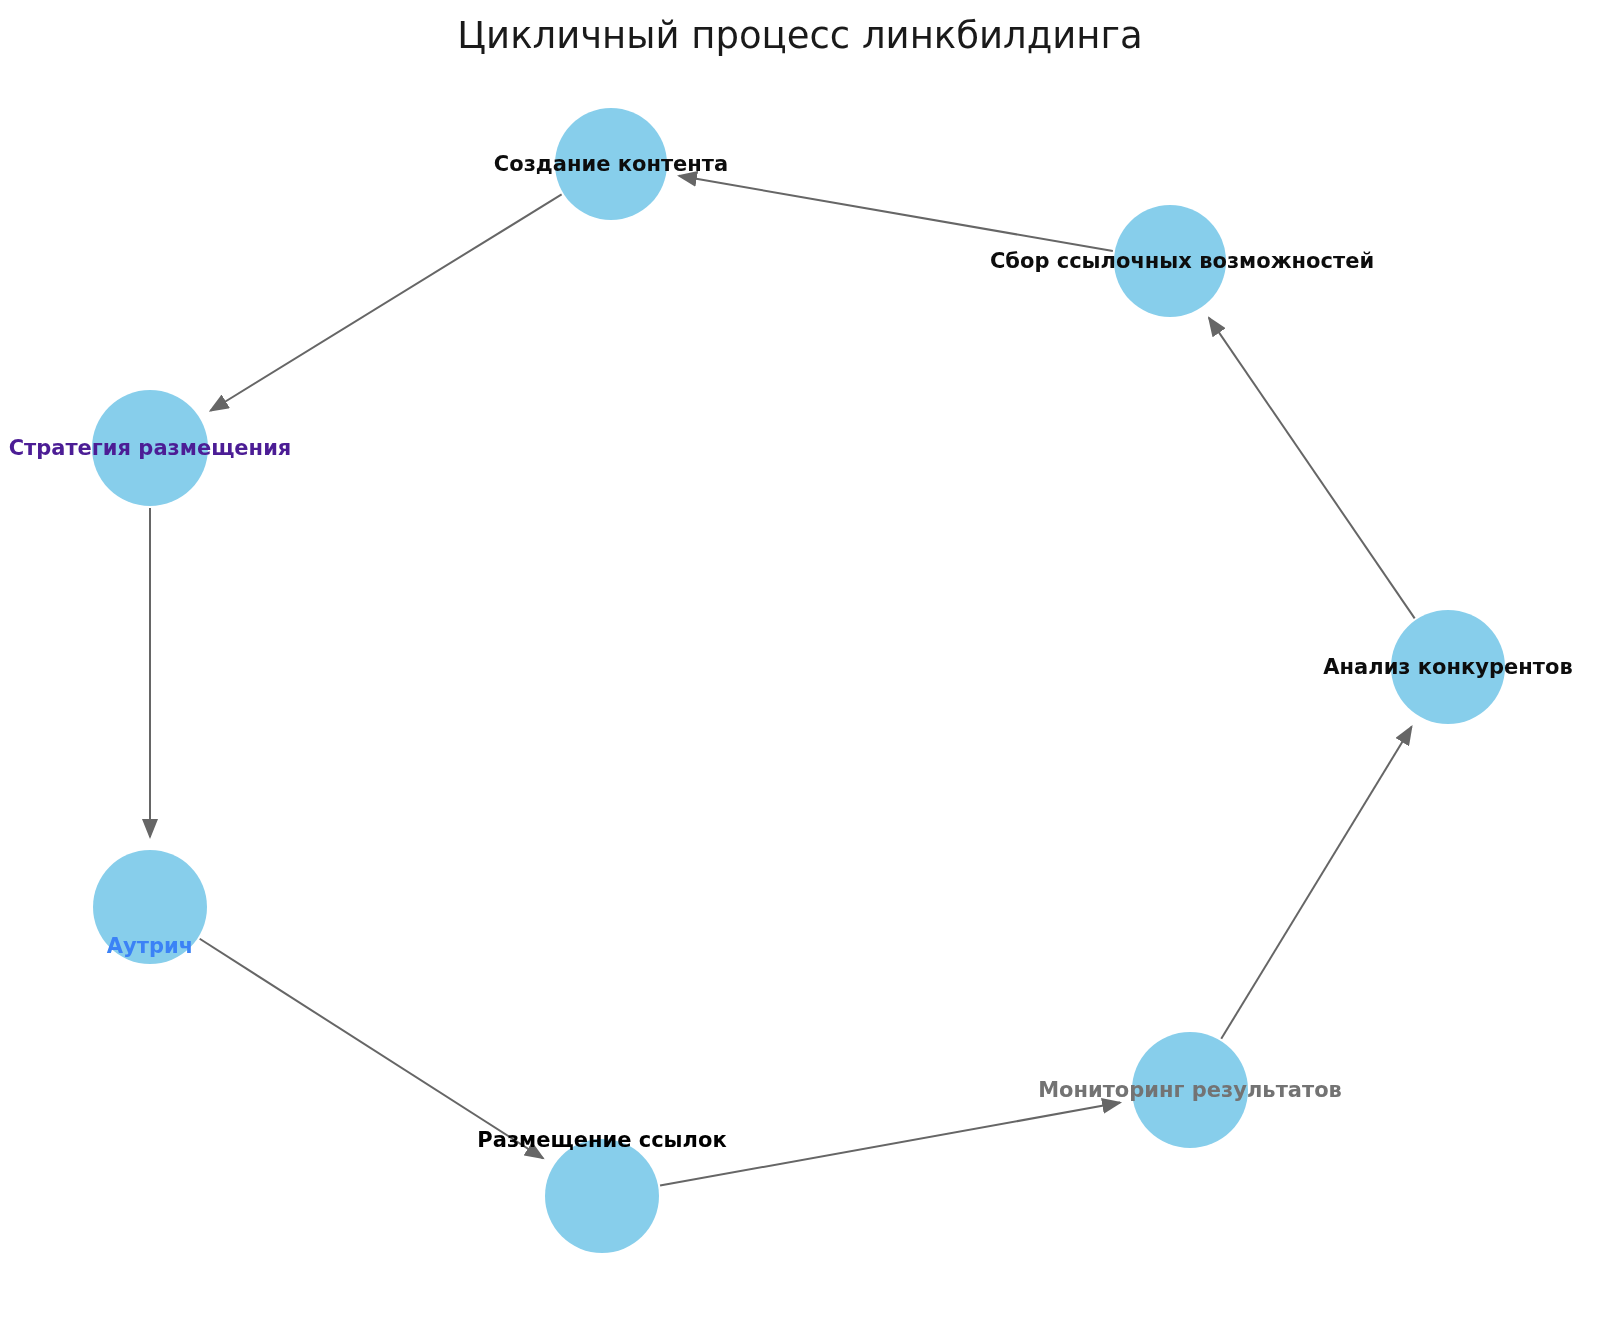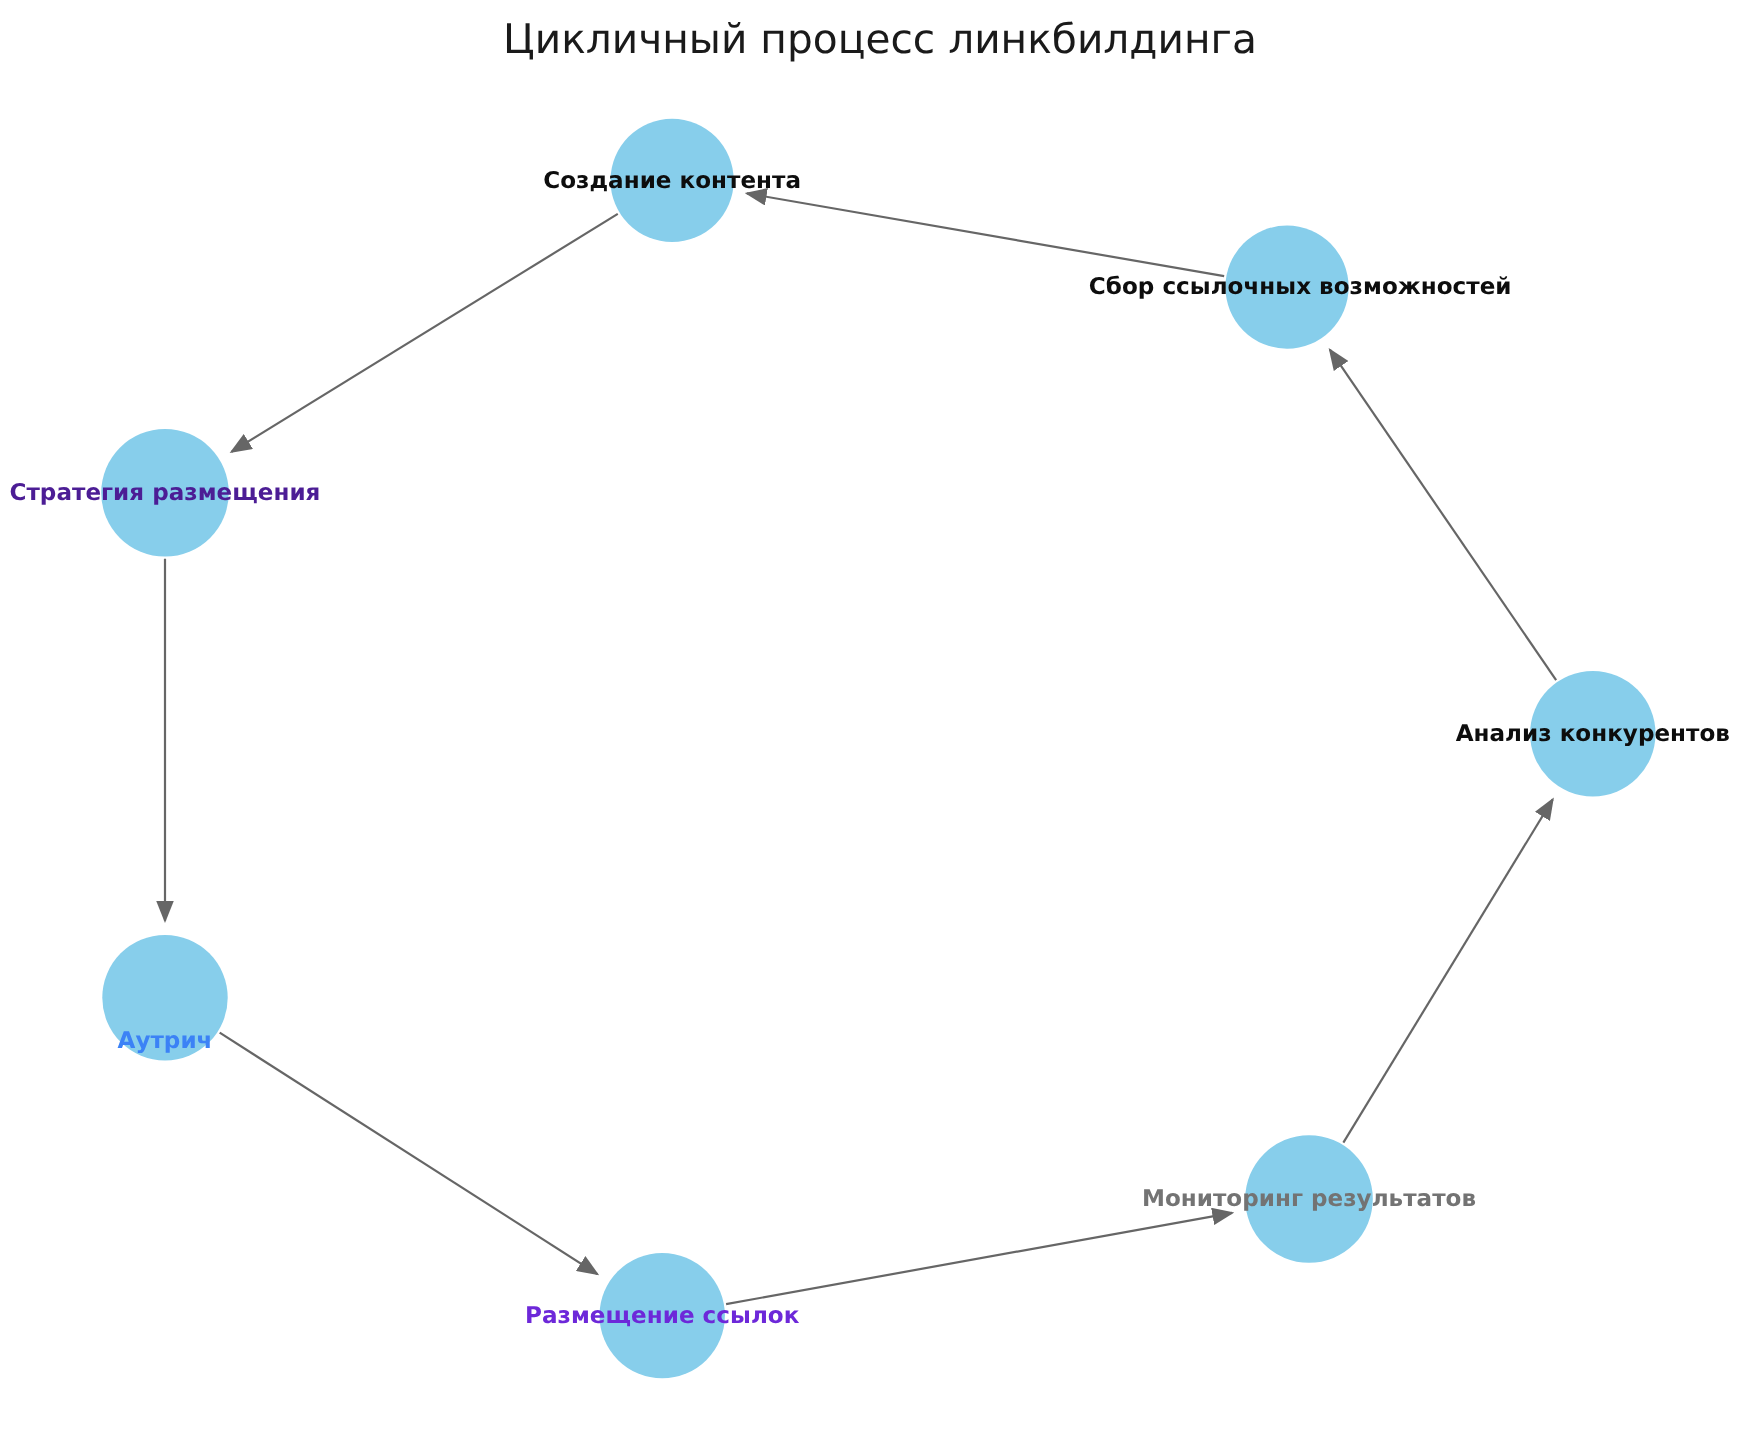--- a/index.html
+++ b/index.html
@@ -92,21 +92,21 @@
       <div class="node-group" style="left: 0px; top: 0px;">
         <div class="node-circle" style="left: 1391px; top: 610px; width: 114px; height: 114px; background: rgb(135, 206, 235);"></div>
         <div class="node-label" style="left: 1448px; top: 667px; color: rgb(13, 13, 13); text-align: center;">Анализ конкурентов</div>
       </div>
       <div class="node-group" style="left: 0px; top: 0px;">
         <div class="node-circle" style="left: 1132px; top: 1032px; width: 116px; height: 116px; background: rgb(135, 206, 235);"></div>
         <div class="node-label" style="left: 1190px; top: 1090px; color: #737373;">Мониторинг результатов</div>
       </div>
       <div class="node-group" style="left: 0px; top: 0px;">
         <div class="node-circle" style="left: 545px; top: 1139px; width: 114px; height: 114px; background: rgb(135, 206, 235);"></div>
-        <div class="node-label" style="left: 602px; top: 1196px; color: #6d28d9;">Размещение ссылок</div>
+        <div class="node-label" style="left: 602px; top: 1140px; color: #000000;">Размещение ссылок</div>
       </div>
       <div class="node-group" style="left: 0px; top: 0px;">
         <div class="node-circle" style="left: 93px; top: 850px; width: 114px; height: 114px; background: rgb(135, 206, 235);"></div>
         <div class="node-label" style="left: 150px; top: 946px; color: #3b82f6;">Аутрич</div>
       </div>
       <div class="node-group" style="left: 0px; top: 0px;">
         <div class="node-circle" style="left: 92px; top: 390px; width: 116px; height: 116px; background: rgb(135, 206, 235);"></div>
         <div class="node-label" style="left: 150px; top: 448px; color: #4c1d95;">Стратегия размещения</div>
       </div>
     </div>

